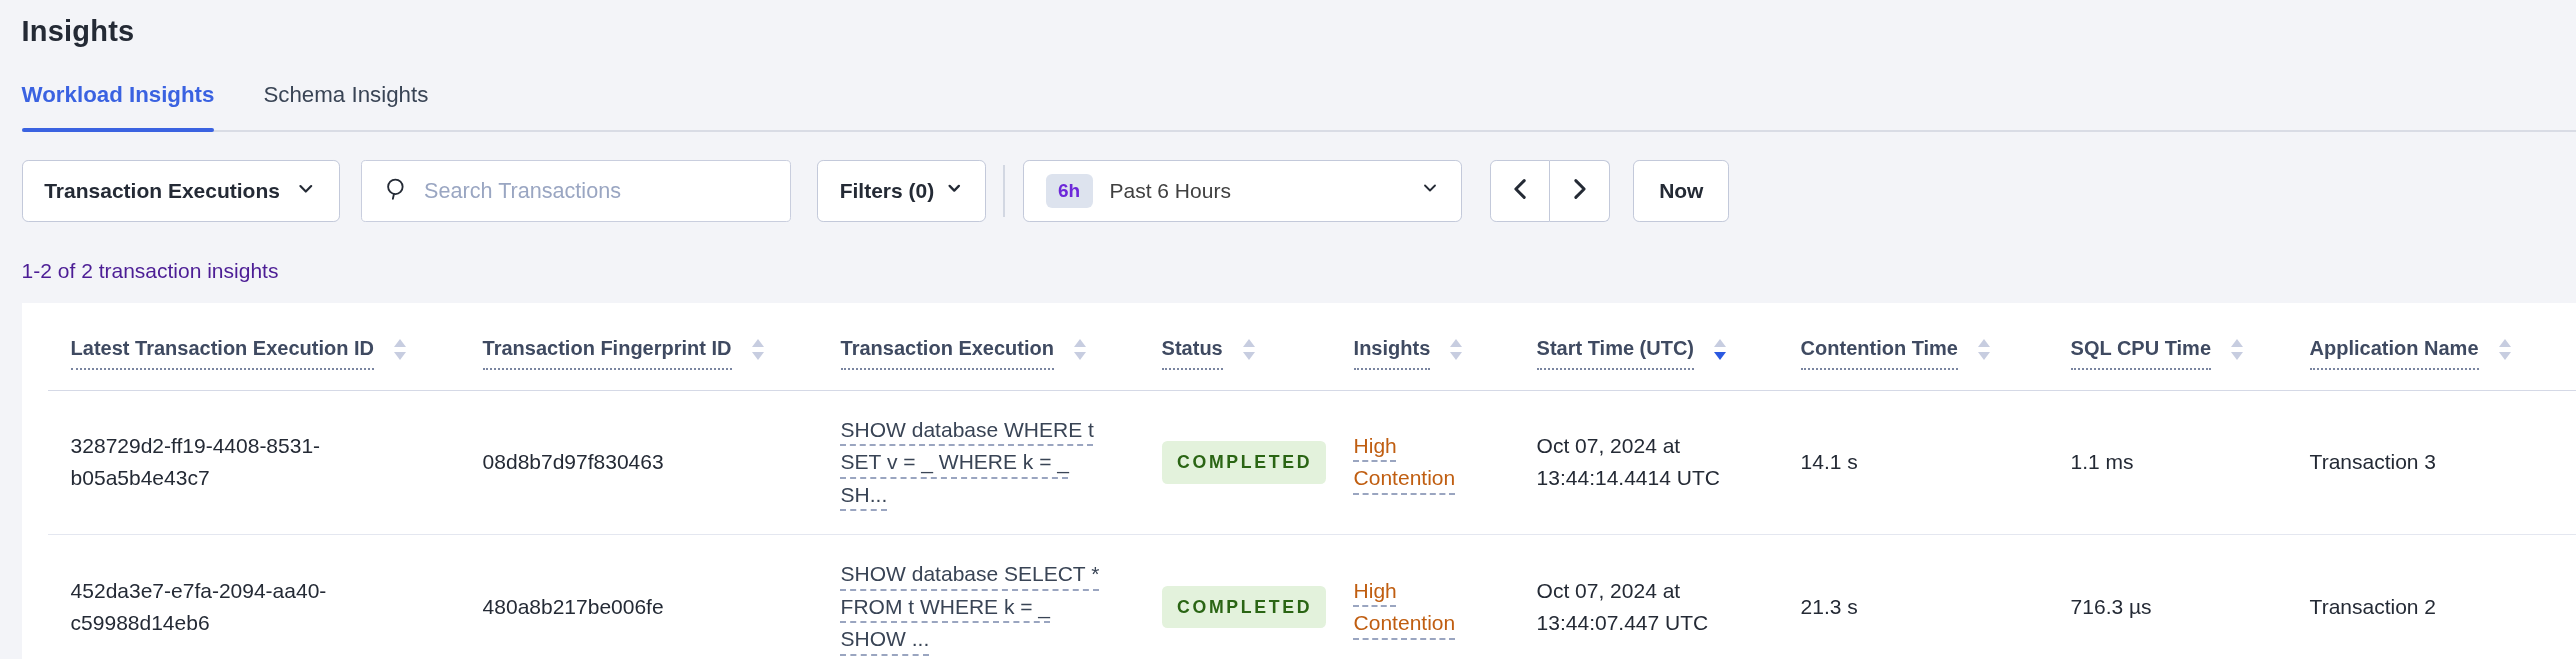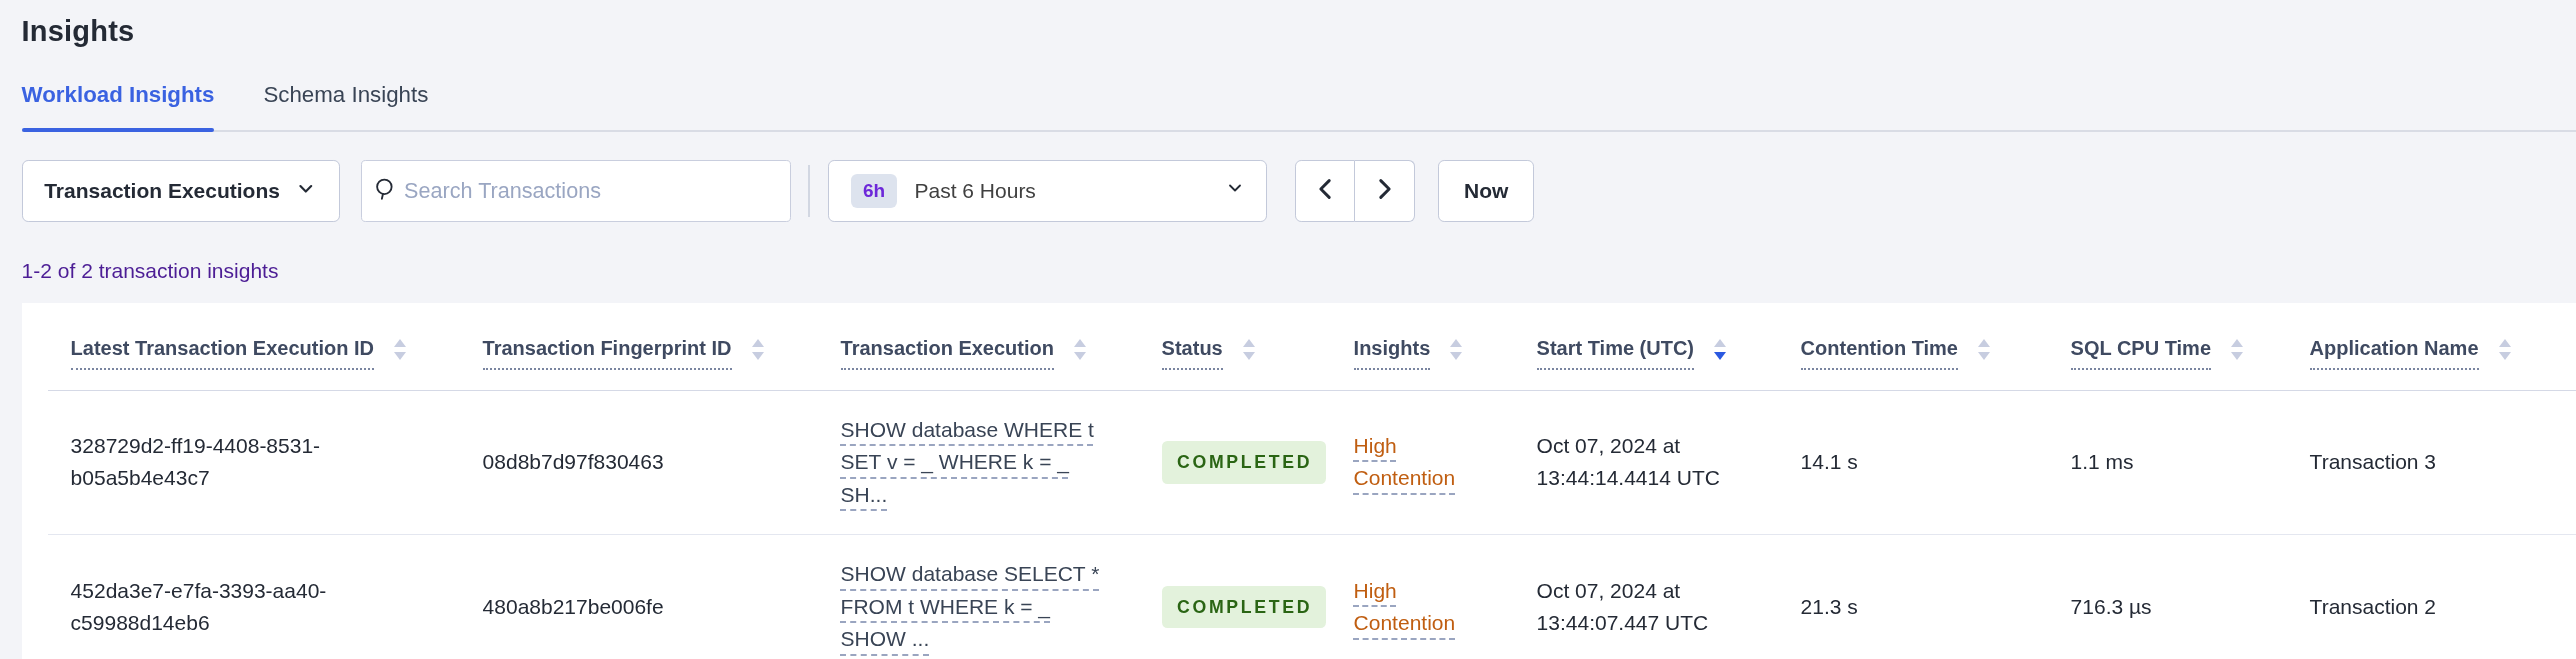--- a/index.html
+++ b/index.html
@@ -11,22 +11,22 @@
   .tabs { display:flex; gap:49px; margin-top:34px; border-bottom:2.3px solid #d9dce5; }
   .tab { font-size:22.3px; padding-bottom:21.6px; color:#394455; cursor:pointer; position:relative; }
   .tab.active { color:#3a62e1; font-weight:700; }
   .tab.active::after { content:""; position:absolute; left:0; right:0; bottom:-2.3px; height:4.6px; background:#3a62e1; border-radius:2.3px; }
 
   
   .toolbar { display:flex; align-items:stretch; height:62px; margin-top:28px; }
   .btn { display:flex; align-items:center; gap:15.4px; background:#fff; border:1.5px solid #c3c9da; border-radius:6.2px;
          font-size:21px; font-weight:700; color:#242a35; padding:0 21.6px; cursor:pointer; font-family:inherit; }
   .btn svg { flex:none; }
-  .searchbox { display:flex; align-items:center; gap:5px; background:#fff; border:1.5px solid #c9cede; border-radius:4.6px;
-               width:430px; margin-left:21.6px; padding:0 11px; }
+  .searchbox { display:flex; align-items:center; gap:14px; background:#fff; border:1.5px solid #c9cede; border-radius:4.6px;
+               width:430px; margin-left:21.6px; padding:0 22px; }
   .searchbox input { border:none; outline:none; flex:1; font-family:inherit; font-size:21.6px; color:#242a35; background:transparent; }
   .searchbox input::placeholder { color:#9aa6c2; }
   .filters-btn { margin-left:26px; gap:10.8px; }
   .vdivider { width:1.5px; background:#d2d7e2; margin:4.6px 18.5px 4.6px 17px; }
   .time-btn { width:439px; gap:17px; font-weight:400; }
   .time-chip { background:#dde3ee; border-radius:6.2px; padding:6.2px 12.3px; font-size:19px; font-weight:700; color:#6d28d9; }
   .time-label { font-size:21px; color:#404040; }
   .time-caret { margin-left:auto; }
   .pager { display:flex; margin-left:28px; }
   .pager button { width:60px; background:#fff; border:1.5px solid #c3c9da; display:flex; align-items:center; justify-content:center; cursor:pointer; }
@@ -87,20 +87,28 @@
     <div class="searchbox">
       <span>
         <svg width="26" height="26" viewBox="0 0 24 24" fill="none" stroke="#242a35" stroke-width="1.7" stroke-linecap="round">
             <circle cx="10.5" cy="10" r="6.7"></circle>
             <line x1="9.2" y1="16.6" x2="8.2" y2="21"></line>
           </svg>
       </span>
       <input placeholder="Search Transactions" style="">
     </div>
 
+    <button class="btn filters-btn">
+      <span>Filters (0)</span>
+      <span>
+        <svg width="18.5" height="18.5" viewBox="0 0 24 24" fill="none" stroke="#242a35" stroke-width="3" stroke-linecap="round" stroke-linejoin="round">
+            <polyline points="6 9 12 15 18 9"></polyline>
+          </svg>
+      </span>
+    </button>
 
     <div class="vdivider"></div>
 
     <button class="btn time-btn">
       <span class="time-chip">6h</span>
       <span class="time-label">Past 6 Hours</span>
       <span class="time-caret">
         <svg width="20" height="20" viewBox="0 0 24 24" fill="none" stroke="#242a35" stroke-width="2.2" stroke-linecap="round" stroke-linejoin="round">
             <polyline points="6 9 12 15 18 9"></polyline>
           </svg>
@@ -233,21 +241,21 @@
           <td><span>08d8b7d97f830463</span></td>
           <td><a class="stmt-link">SHOW database WHERE t SET v = _ WHERE k = _ SH...</a></td>
           <td><span class="badge">COMPLETED</span></td>
           <td><a class="insight-link">High Contention</a></td>
           <td><span class="wrap-time">Oct 07, 2024 at 13:44:14.4414 UTC</span></td>
           <td><span>14.1 s</span></td>
           <td><span>1.1 ms</span></td>
           <td><span>Transaction 3</span></td>
         </tr>
         <tr class="last">
-          <td class="first"><span class="wrap-id">452da3e7-e7fa-3393-aa40-c59988d14eb6</span></td>
+          <td class="first"><span class="wrap-id">452da3e7-e7fa-2094-aa40-c59988d14eb6</span></td>
           <td><span>480a8b217be006fe</span></td>
           <td><a class="stmt-link">SHOW database SELECT * FROM t WHERE k = _ SHOW ...</a></td>
           <td><span class="badge">COMPLETED</span></td>
           <td><a class="insight-link">High Contention</a></td>
           <td><span class="wrap-time">Oct 07, 2024 at 13:44:07.447 UTC</span></td>
           <td><span>21.3 s</span></td>
           <td><span>716.3 µs</span></td>
           <td><span>Transaction 2</span></td>
         </tr>
       </tbody>

